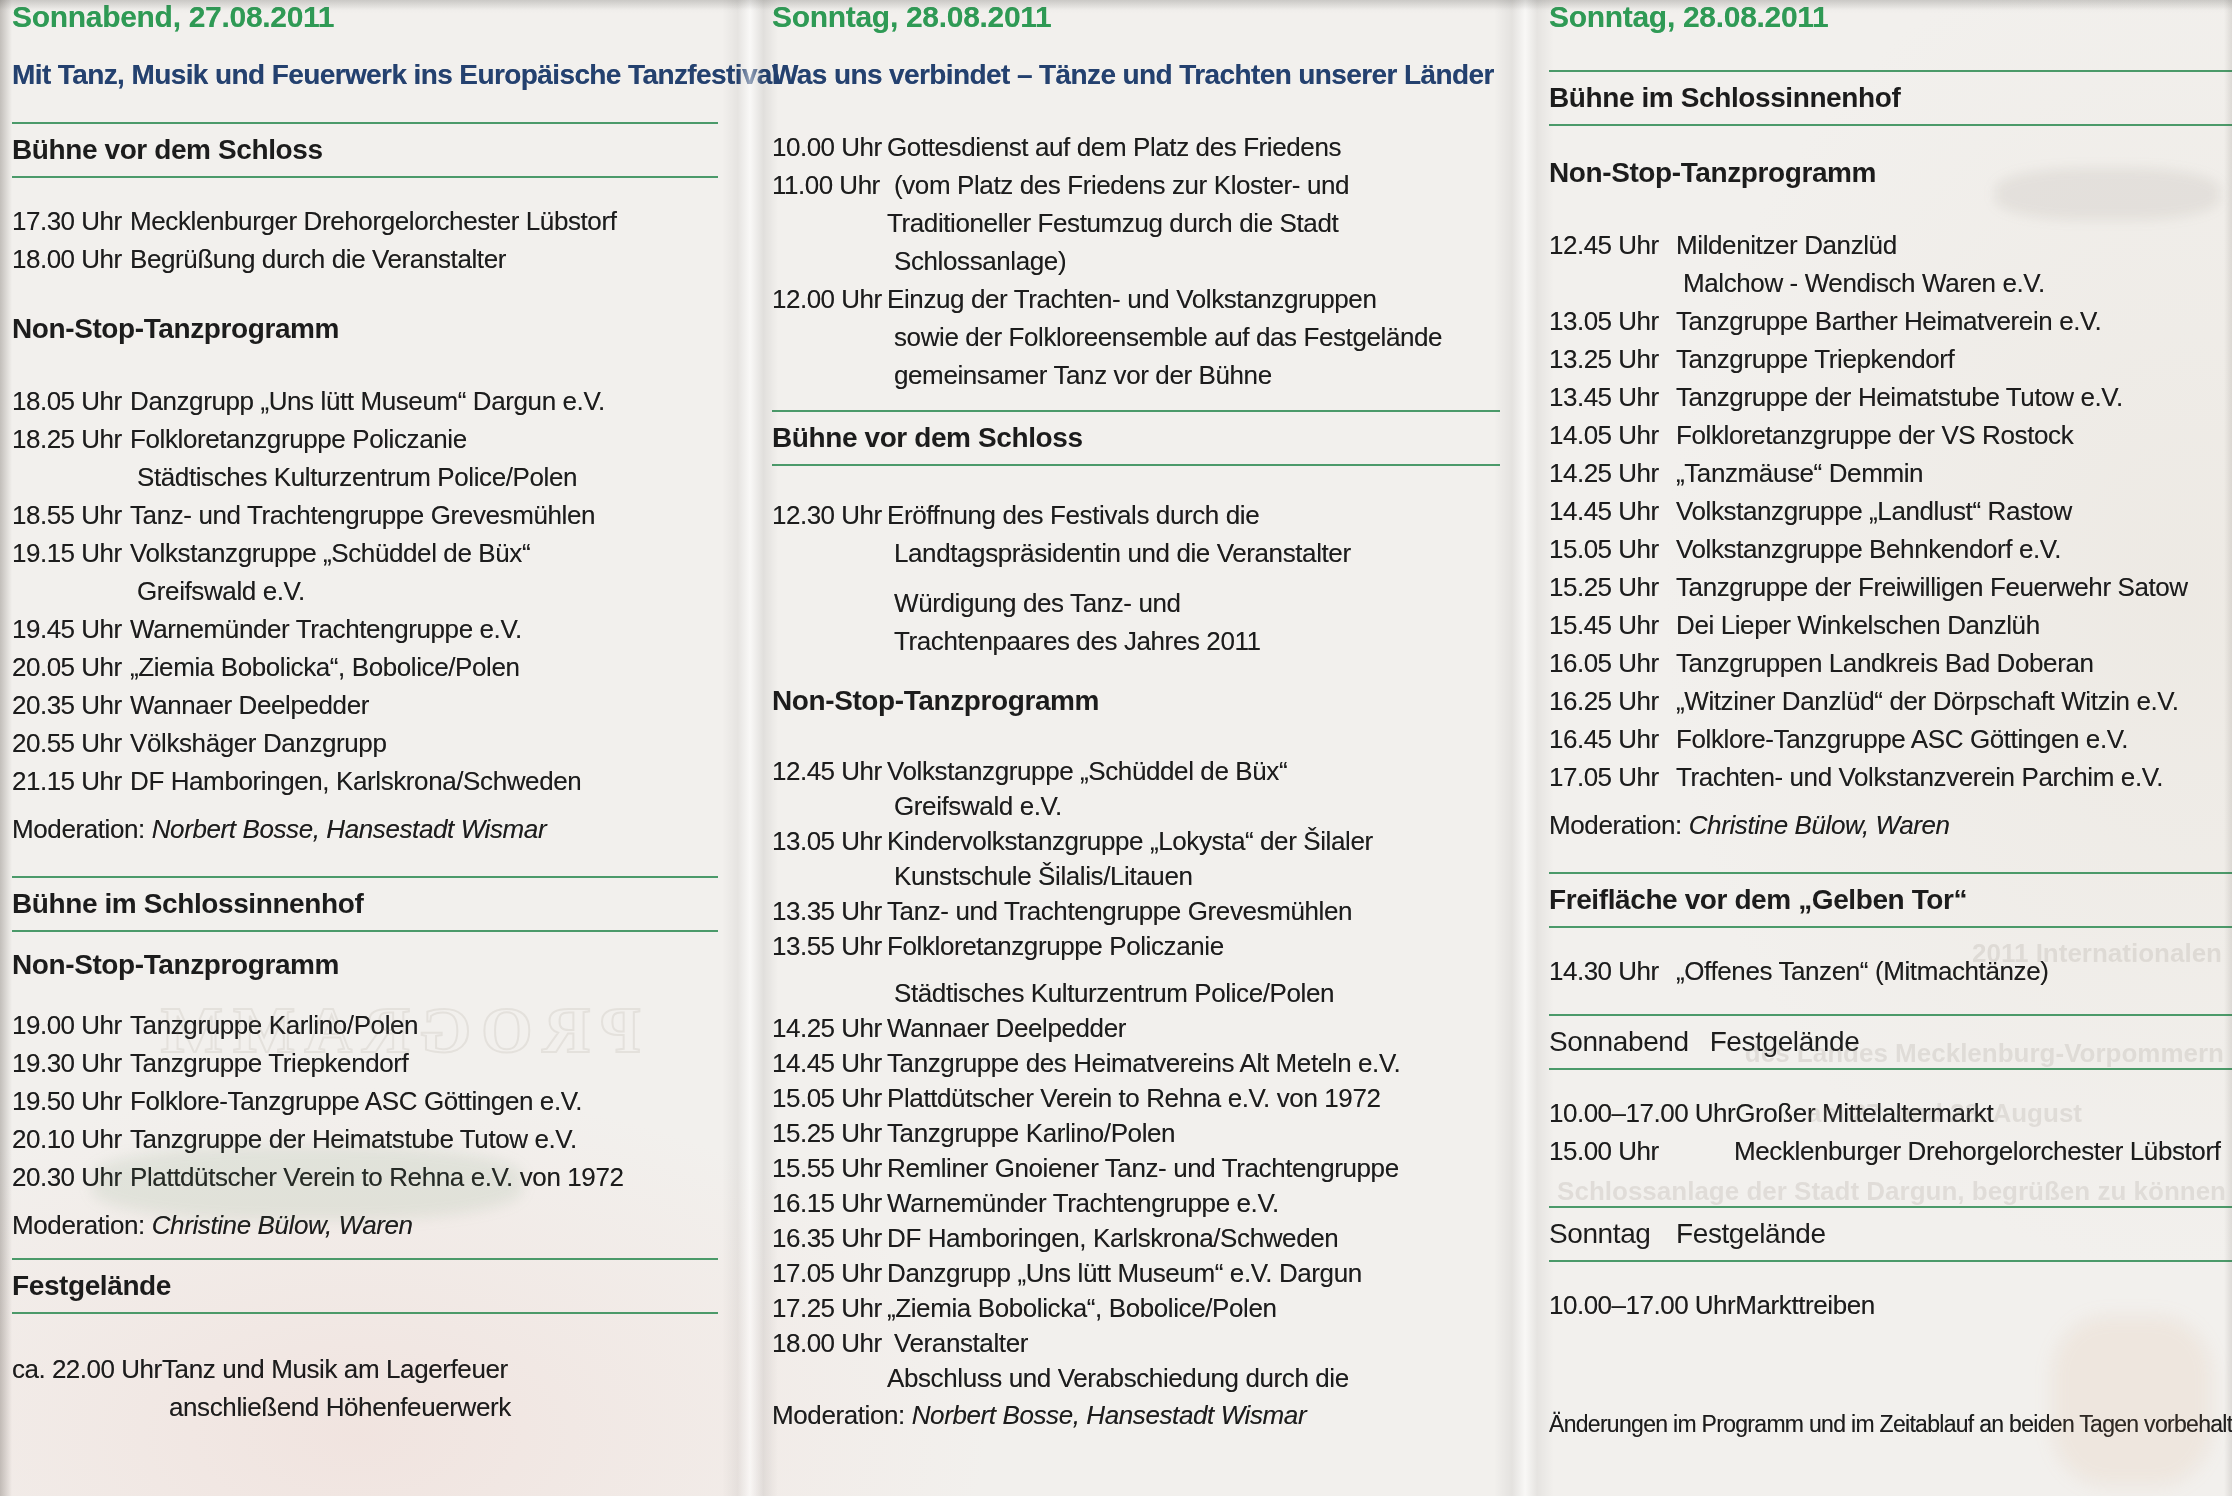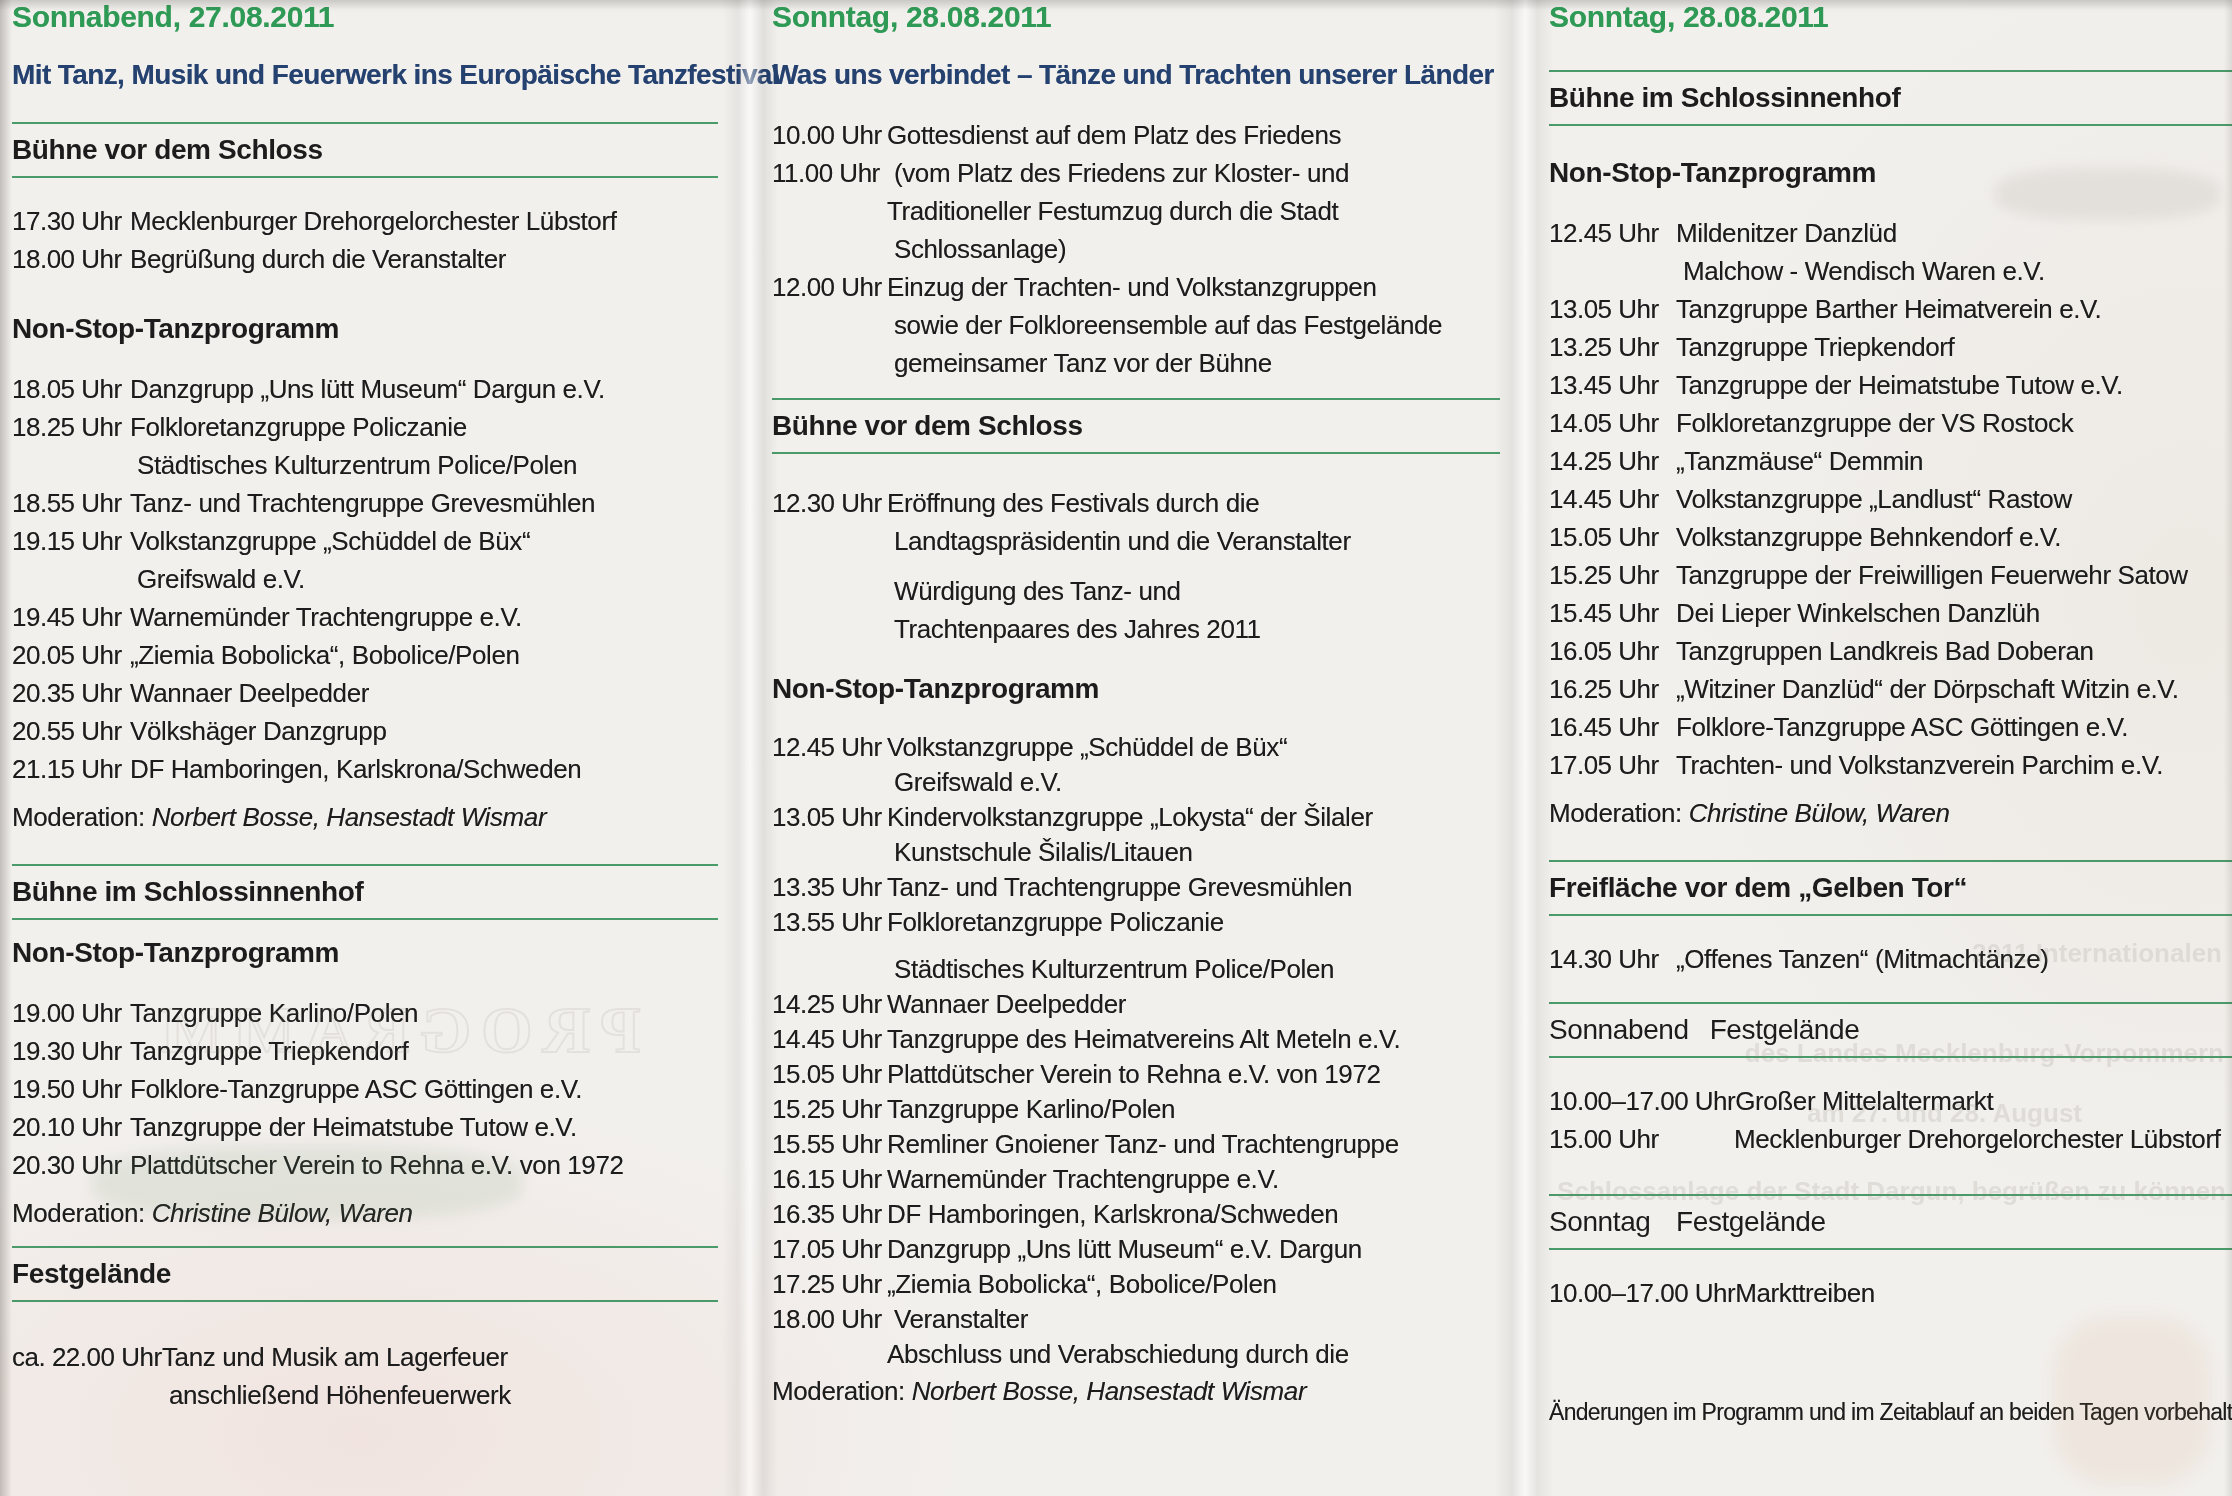--- a/index.html
+++ b/index.html
@@ -23,21 +23,21 @@
 
   .venue{margin-top:30px; border-top:2px solid rgba(46,139,82,.85); border-bottom:2px solid rgba(46,139,82,.85);
          padding:9px 0; font-size:28px; font-weight:bold; letter-spacing:-.4px; line-height:34px; white-space:nowrap;}
   .venue.mtB{margin-top:16px;} .venue.mtC{margin-top:24px;gap:21px;} .venue.mtE{margin-top:36px;}
   .venue2{display:flex;}
   .venue2 .vleft{flex:0 0 var(--tw);}
 
   .subheading{margin-top:34px; font-size:28px; font-weight:bold; letter-spacing:-.4px; line-height:34px; white-space:nowrap;}
   .subheading.mtB{margin-top:16px;} .subheading.mtC{margin-top:24px;} .subheading.mtD{margin-top:30px;}
 
-  .schedule{margin-top:24px;} .schedule.mtC{margin-top:24px;} .schedule.mtD{margin-top:30px;} .schedule.mtE{margin-top:36px;}
+  .schedule{margin-top:36px;} .schedule.mtC{margin-top:24px;} .schedule.mtD{margin-top:30px;} .schedule.mtE{margin-top:36px;}
   .schedule.tw150{--tw:150px;} .schedule.tw185{--tw:185px;}
   .row{display:flex; align-items:flex-start;}
   .time{flex:0 0 var(--tw); font-size:26px; letter-spacing:-.5px; line-height:38px; white-space:nowrap;}
   .desc{flex:1 1 auto; min-width:0;}
   .line{font-size:26px; letter-spacing:-.4px; line-height:38px; white-space:nowrap;
         text-shadow:0 0 .4px rgba(0,0,0,.4);}
   .time{text-shadow:0 0 .4px rgba(0,0,0,.4);}
   .lh35 .time,.lh35 .line{line-height:35px;}
   .line.cont{padding-left:7px;}
   .line.gap{margin-top:12px;}

